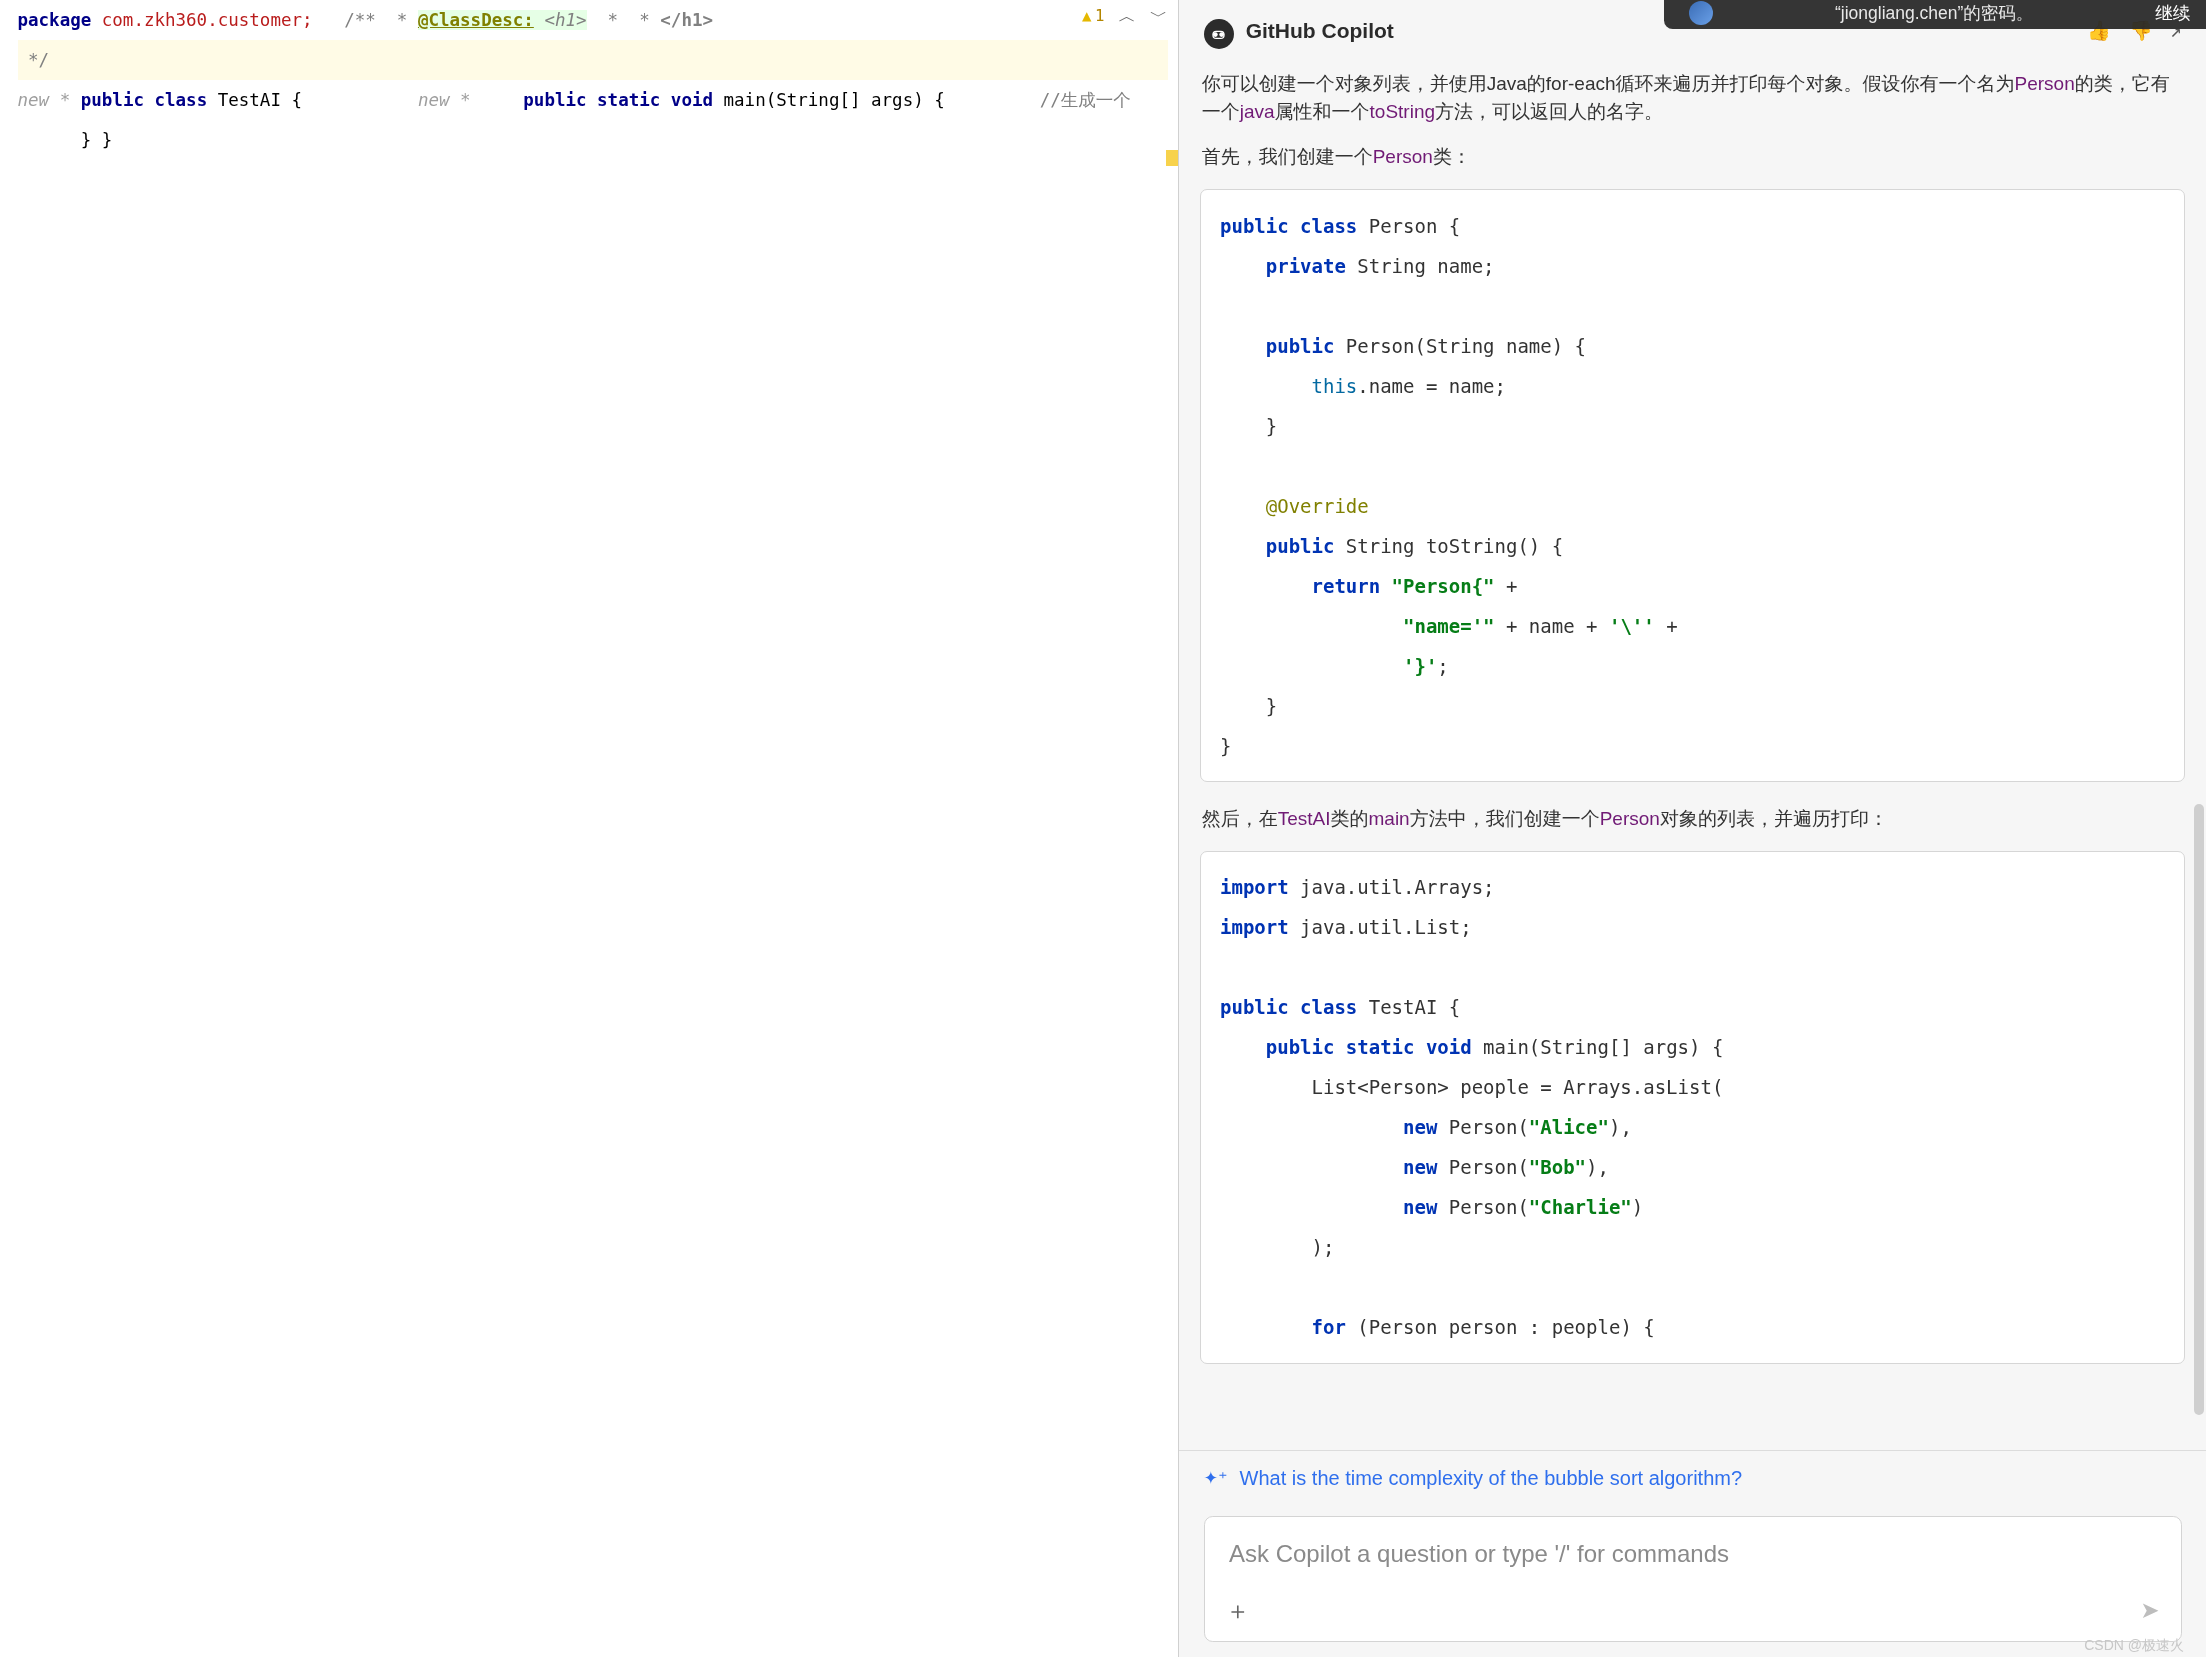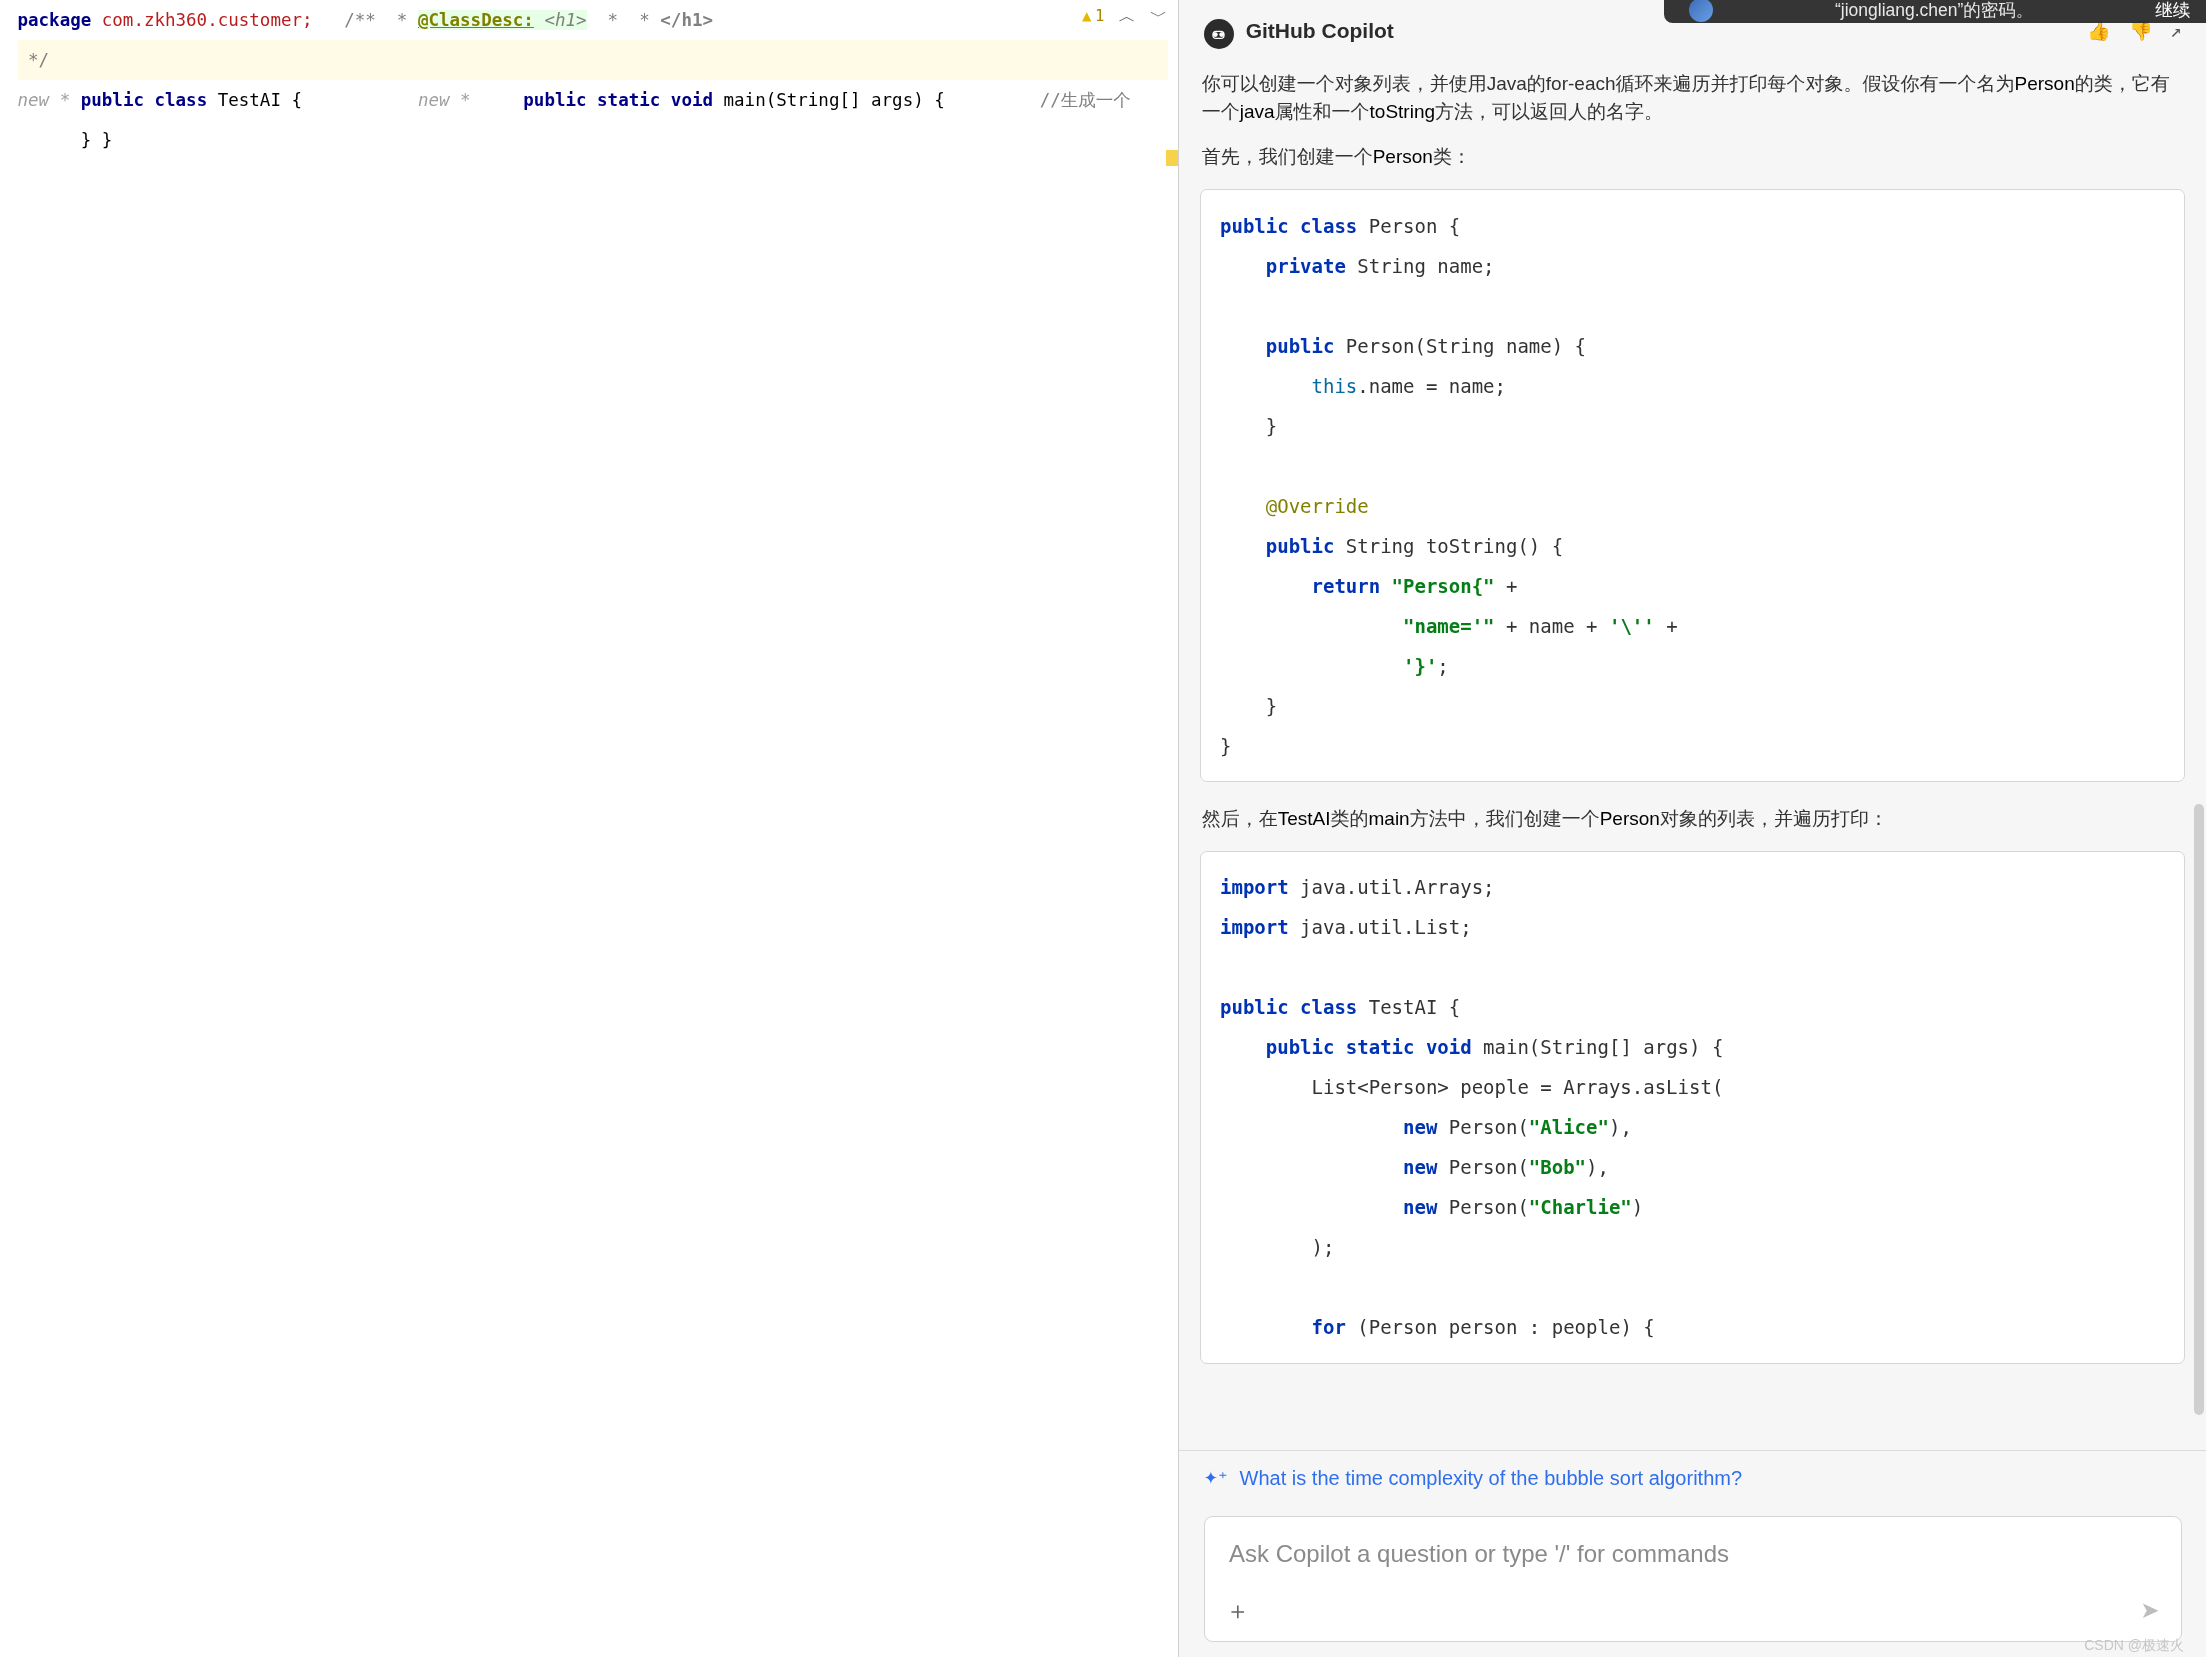--- a/index.html
+++ b/index.html
@@ -36,39 +36,39 @@
 .yellow-bar { position:absolute; right:0; top:150px; width:12.2px; height:15.7px; background:#f7d24c;}
 
 .copilot-header { display:flex; align-items:flex-start; padding:19px 24.5px 7px 24.5px; gap:12.2px; }
 .copilot-logo { width:30px; height:30px; border-radius:50%; background:#2b2b2b; display:inline-flex; align-items:center; justify-content:center;}
 .copilot-logo svg { width:19px; height:19px; }
 .copilot-title { font-family:-apple-system,Helvetica,Arial,sans-serif; font-weight:600; color:#2b2b2b; font-size:21px;}
 .copilot-header-icons { margin-left:auto; display:flex; gap:17.5px; color:#555;}
 .copilot-header-icons span { cursor:pointer; font-size:19px;}
 .copilot-body { flex:1; overflow:hidden; padding:5.2px 17.5px 0 17.5px; font-family:-apple-system,"PingFang SC",Helvetica,Arial,sans-serif; font-size:19px; color:#333; line-height:28px;}
 .copilot-body p { margin:8.7px 5.2px 17.5px 5.2px;}
-.cp-red { color:#000000; }
+.cp-red { color:#701a75; }
 .code-card { background:#fff; border:0.9px solid #d6d6d6; border-radius:7px; margin:8.7px 3.5px 23px 3.5px; padding:15.7px 19px; font-family:"Menlo","Consolas",monospace; font-size:19px; line-height:40px; white-space:pre; overflow:auto;}
 .kw { color:#0033b3; font-weight:bold;}
 .kw2 { color:#0369a1; font-weight:normal;}
 .str { color:#067d17; font-weight:bold;}
 .ann { color:#808000;}
 
 .suggestion-row { border-top:0.9px solid #dcdcdc; padding:15.7px 24.5px; display:flex; align-items:center; gap:12.2px; font-family:-apple-system,Helvetica,Arial,sans-serif;}
 .spark-icon { color:#2f6fed; font-size:17.5px;}
 .suggestion-text { color:#2f6fed; font-size:20px;}
 
 .ask-box { margin:10.5px 24.5px 15.7px 24.5px; background:#fff; border:0.9px solid #d4d4d4; border-radius:8.7px; padding:0; font-family:-apple-system,Helvetica,Arial,sans-serif;}
 .ask-input { width:100%; border:none; outline:none; padding:23px 24.5px 15.7px 24.5px; font-size:24px; color:#333; background:transparent;}
 .ask-input::placeholder { color:#8a8a8a;}
 .ask-toolbar { display:flex; align-items:center; padding:10.5px 21px 14px 21px; }
 .plus-btn { font-size:24.5px; color:#666; cursor:pointer;}
 .send-btn { margin-left:auto; color:#bdbdbd; font-size:23px;}
 
-.notif { position:absolute; top:0; right:0; min-width:542px; height:23px; background:rgba(40,40,40,0.94); border-radius:0 0 0 8.7px; display:flex; align-items:center; color:#e8e8e8; font-family:-apple-system,"PingFang SC",sans-serif; font-size:17.5px; padding:0 15.7px 3.5px 24.5px; gap:24.5px;}
+.notif { position:absolute; top:0; right:0; min-width:542px; height:29px; background:rgba(40,40,40,0.94); border-radius:0 0 0 8.7px; display:flex; align-items:center; color:#e8e8e8; font-family:-apple-system,"PingFang SC",sans-serif; font-size:17.5px; padding:0 15.7px 3.5px 24.5px; gap:24.5px;}
 .notif-avatar{ width:24.5px; height:24.5px; border-radius:50%; background:linear-gradient(135deg,#3a6cb5,#6aa0e8); flex:0 0 auto;}
 .notif-text { flex:1; text-align:center;}
 .notif-btn { color:#fff; font-weight:500; cursor:pointer;}
 
 .fake-scroll { position:absolute; right:1.7px; top:804px; width:10.5px; height:611px; background:#cfcfcf; border-radius:5.2px;}
 .watermark { position:absolute; right:22px; bottom:3.5px; color:#c7c7c7; font-size:14px; font-family:sans-serif;}
 </style>
 </head>
 <body>
 

